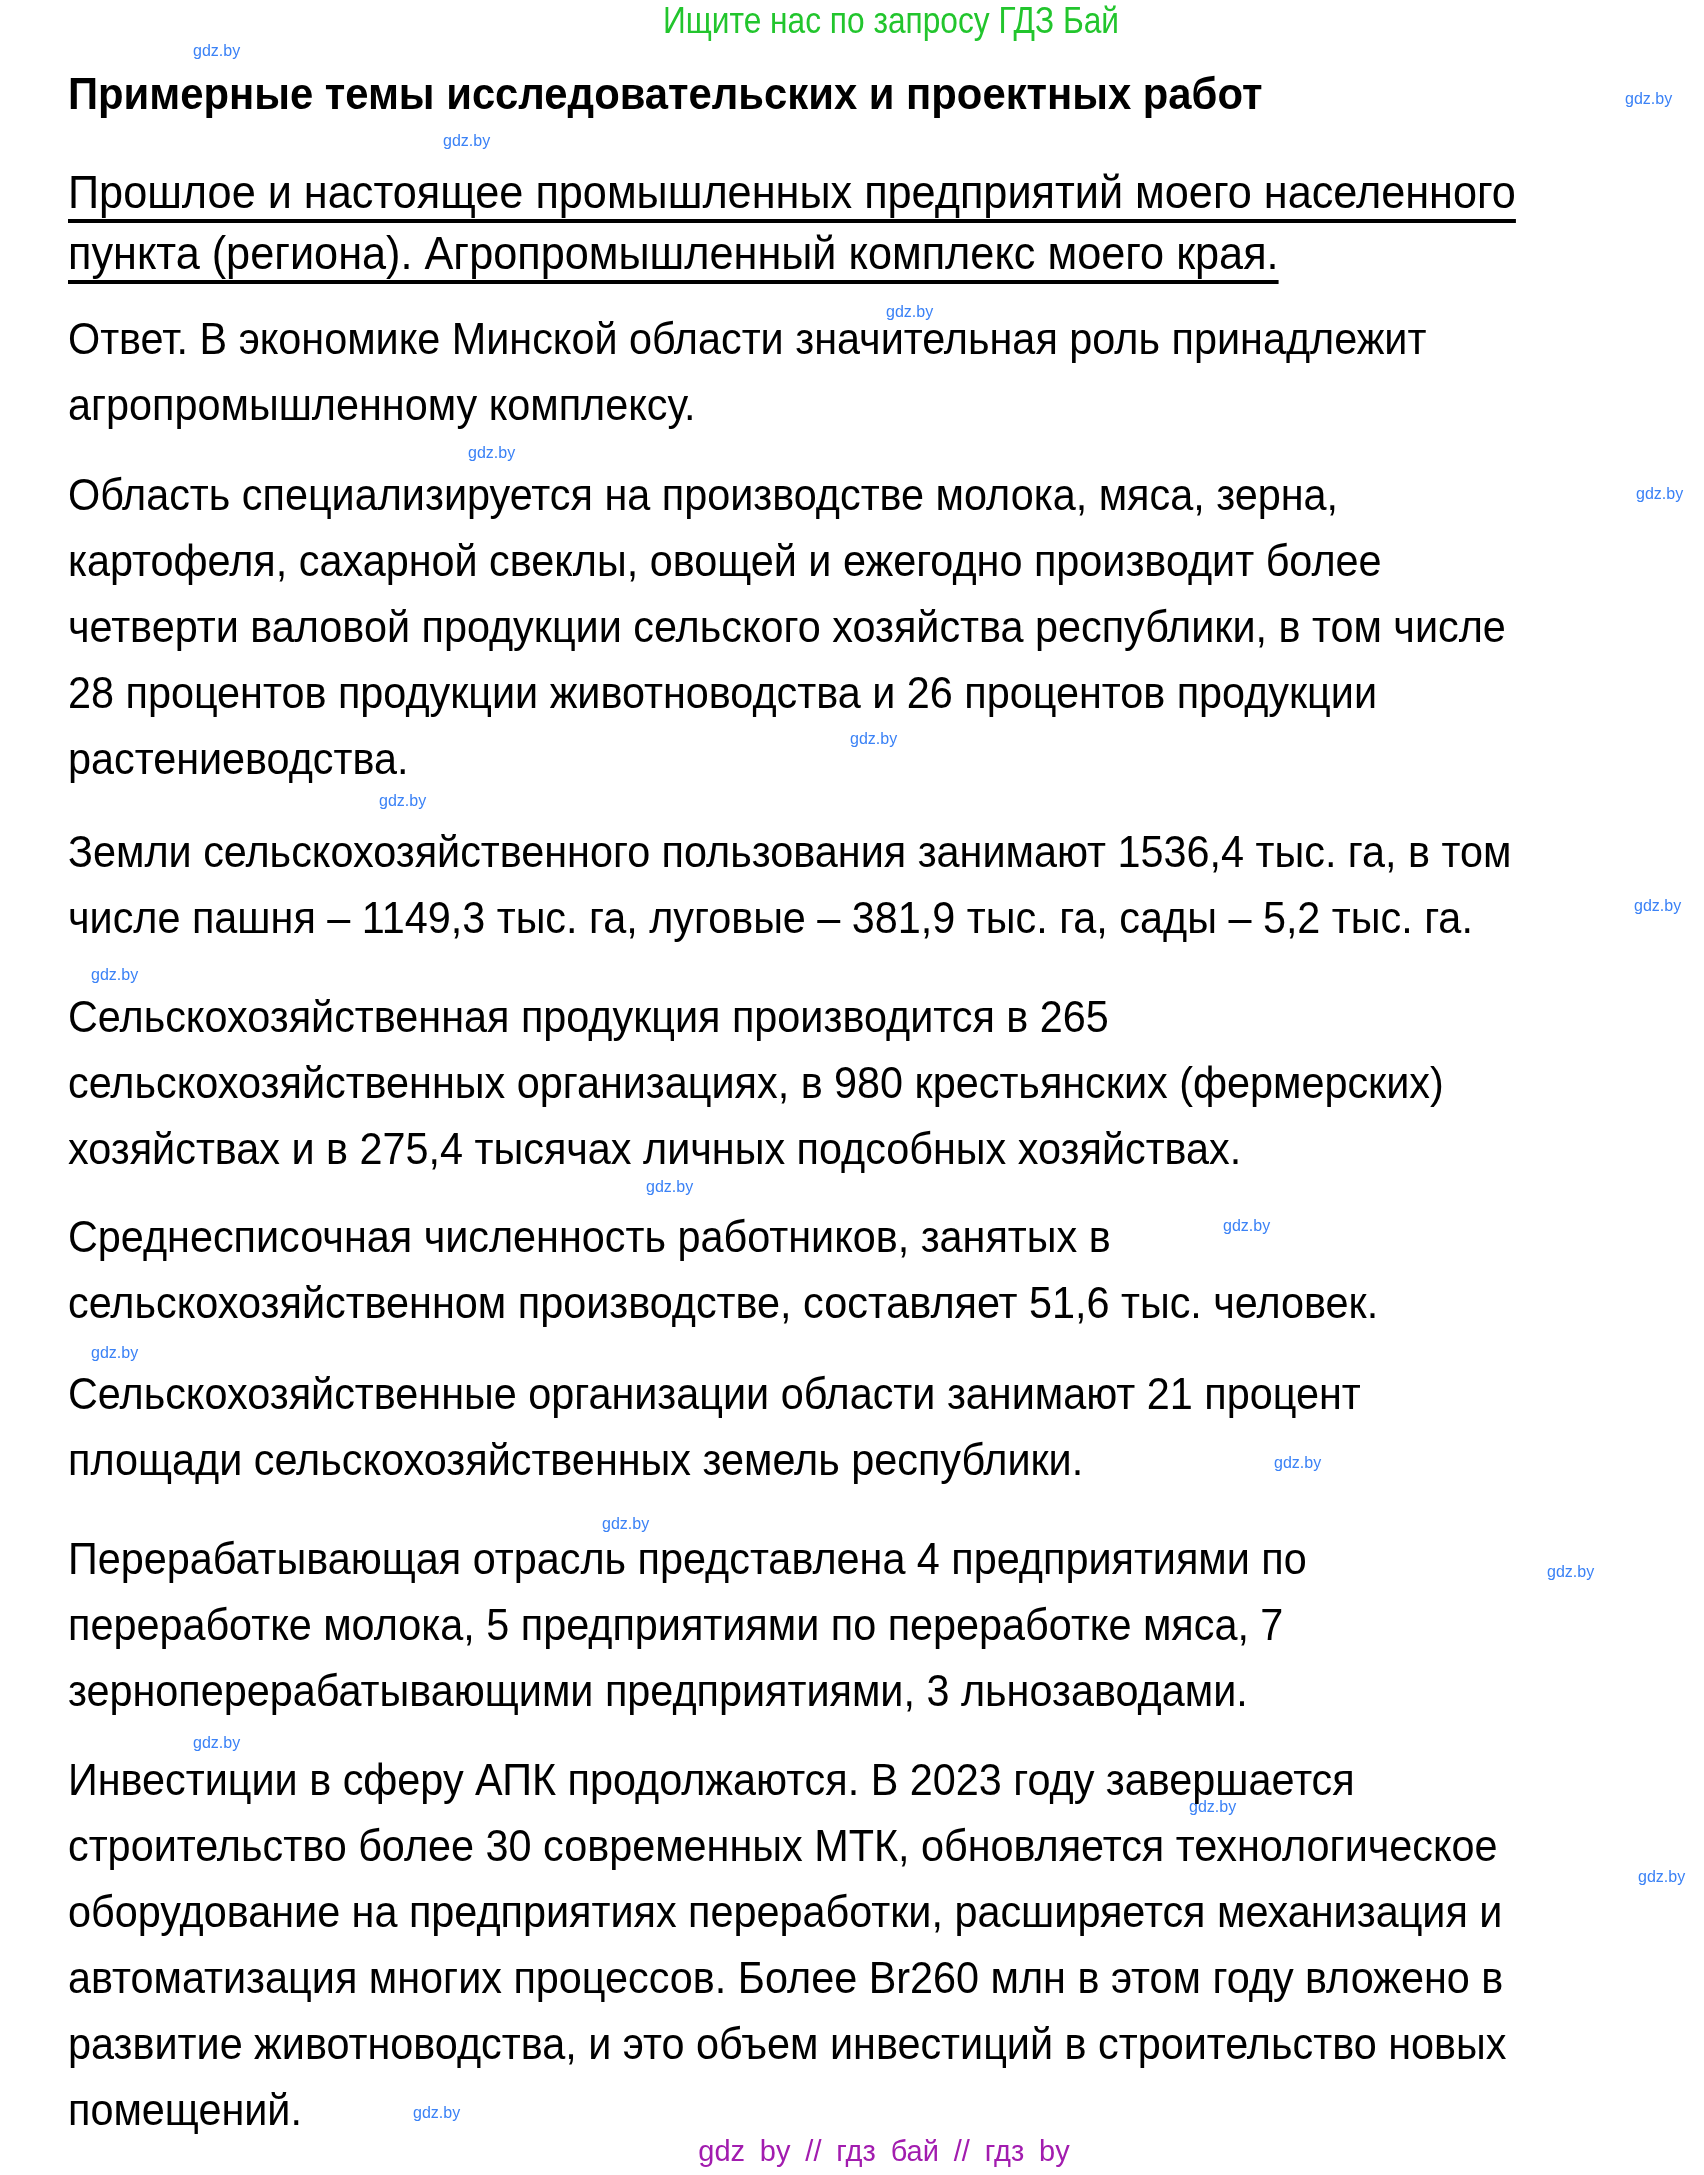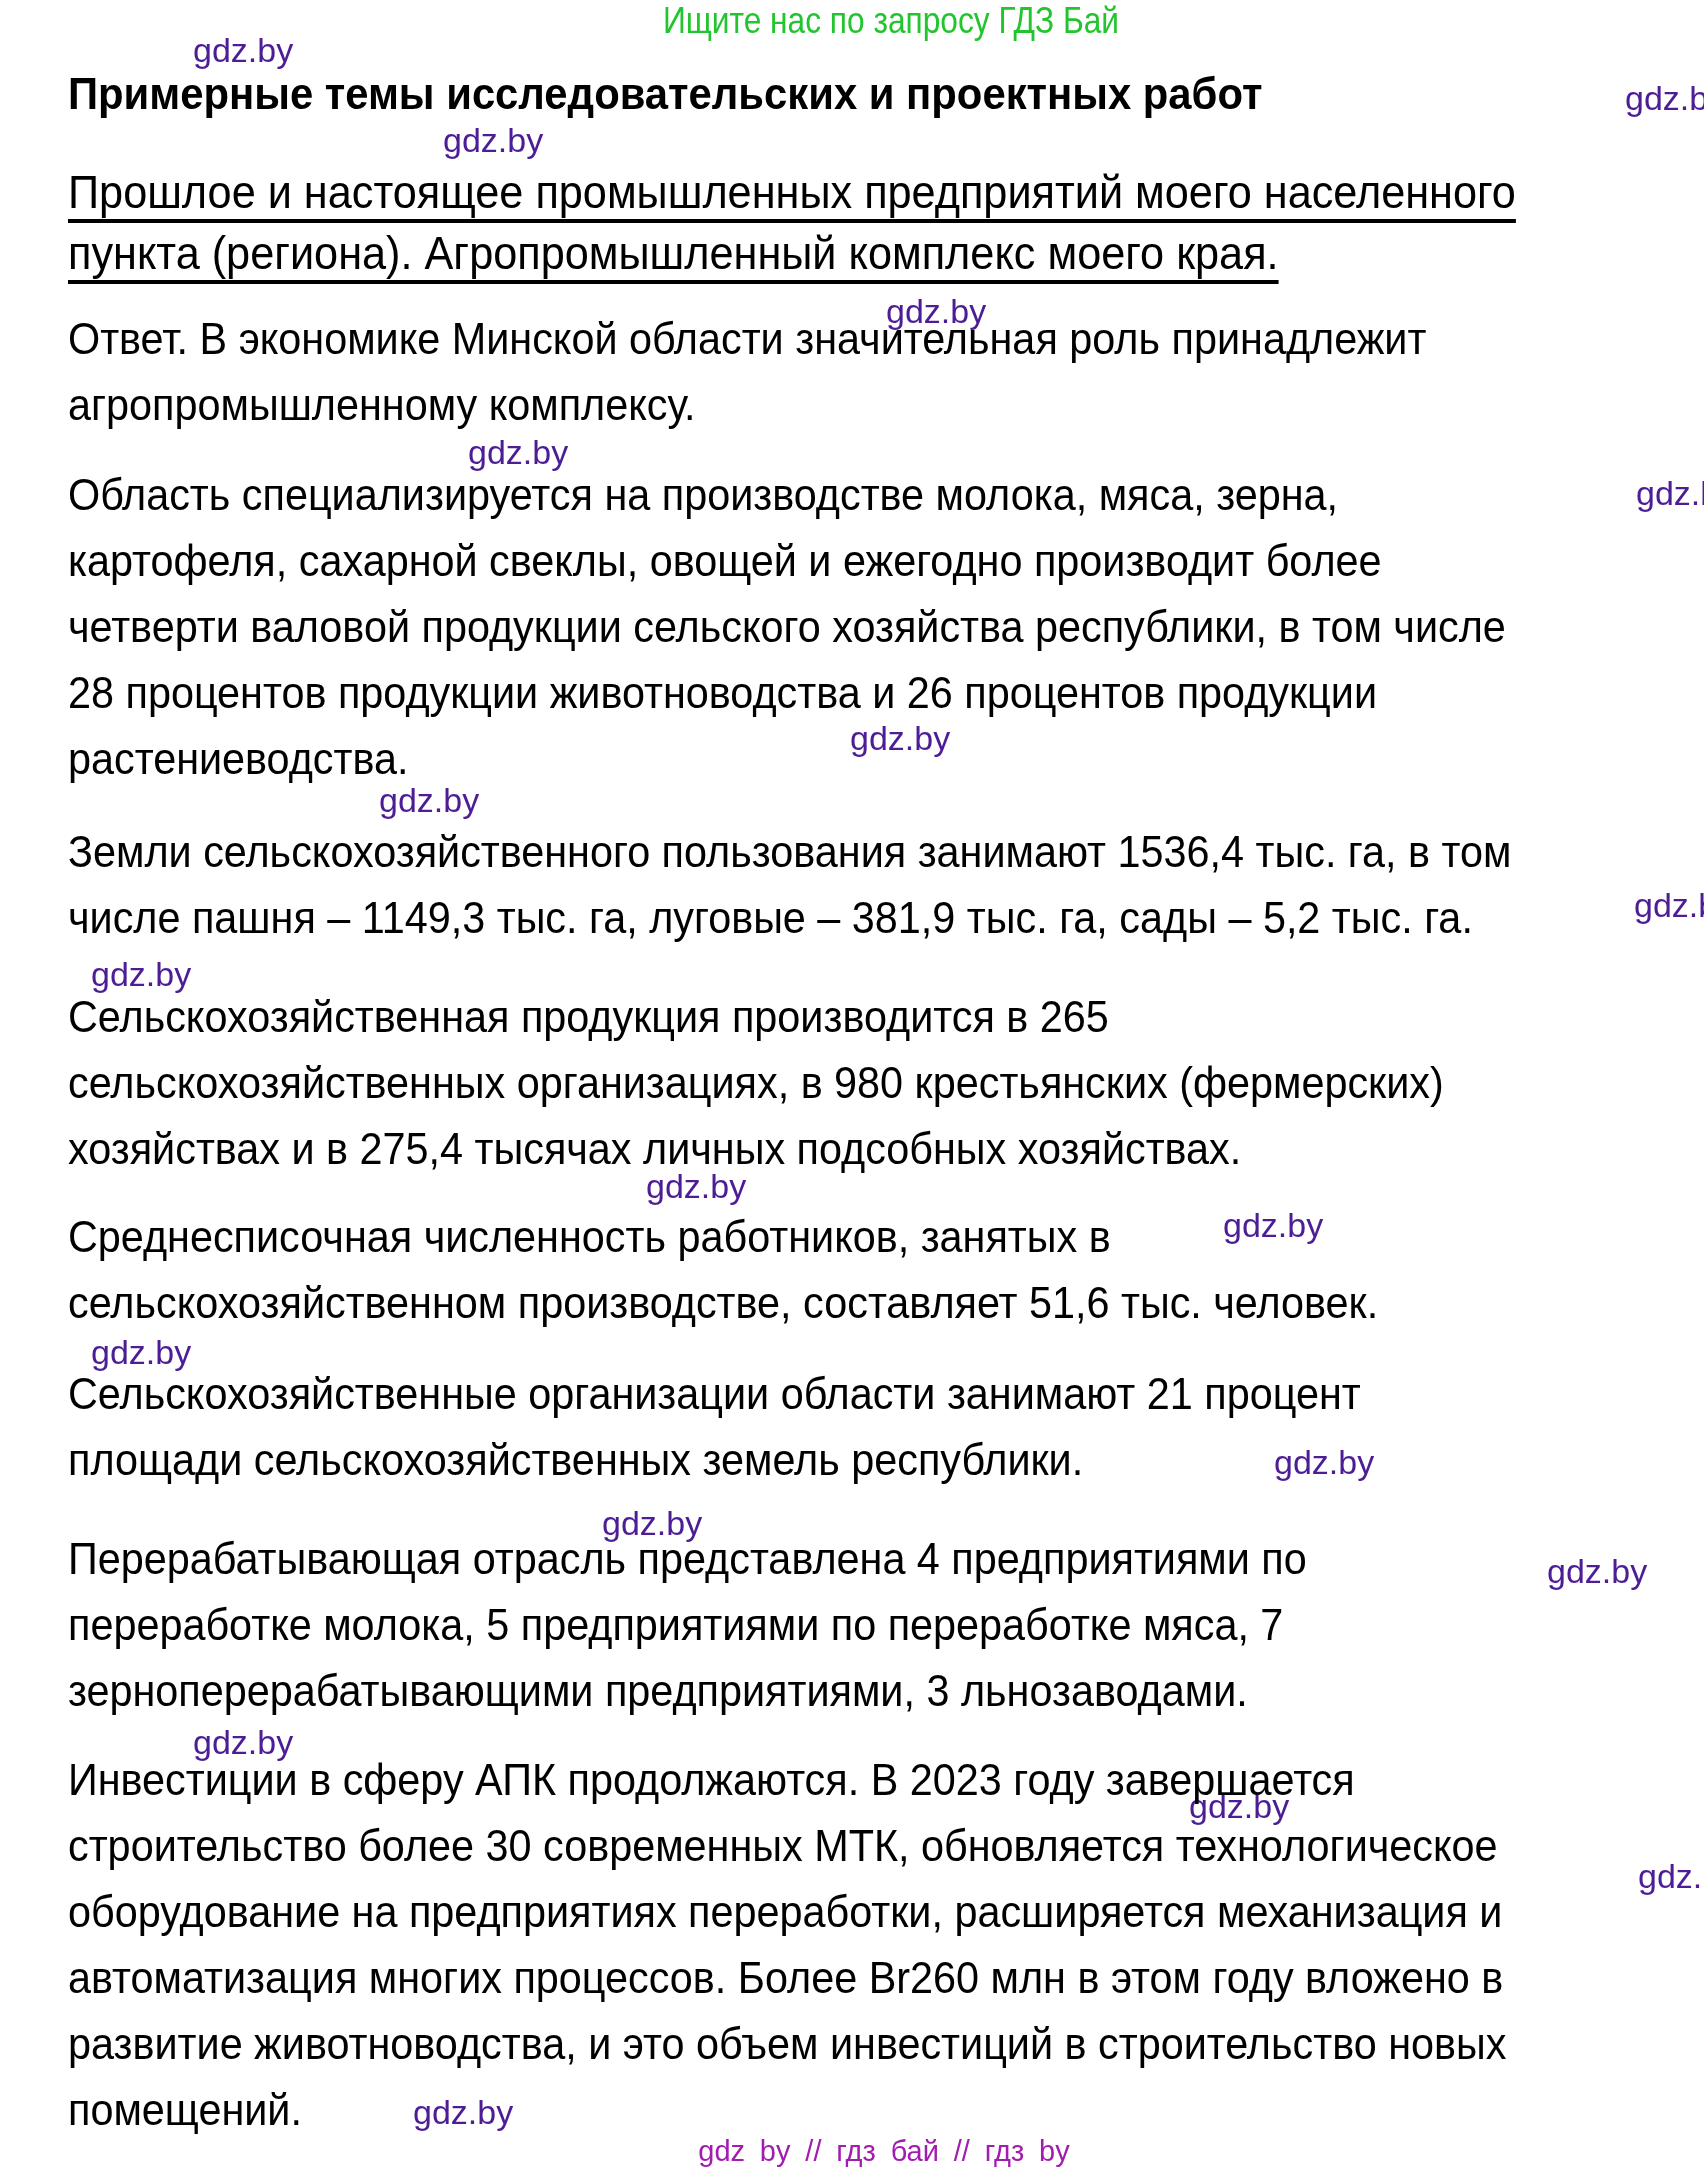--- a/index.html
+++ b/index.html
@@ -19,23 +19,23 @@
     top: 0px;
     font-size: 36px;
     line-height: 41px;
     color: #22c52d;
     white-space: nowrap;
     transform: scaleX(0.88);
     transform-origin: 0 0;
   }
   .wm {
     position: absolute;
-    font-size: 34px;
+    font-size: 16px;
     line-height: 27px;
-    color: #4c1d95;
+    color: #3b82f6;
     white-space: nowrap;
   }
   .doc-title {
     position: absolute;
     left: 36px;
     top: 68px;
     font-size: 44px;
     line-height: 51px;
     font-weight: bold;
     white-space: nowrap;

